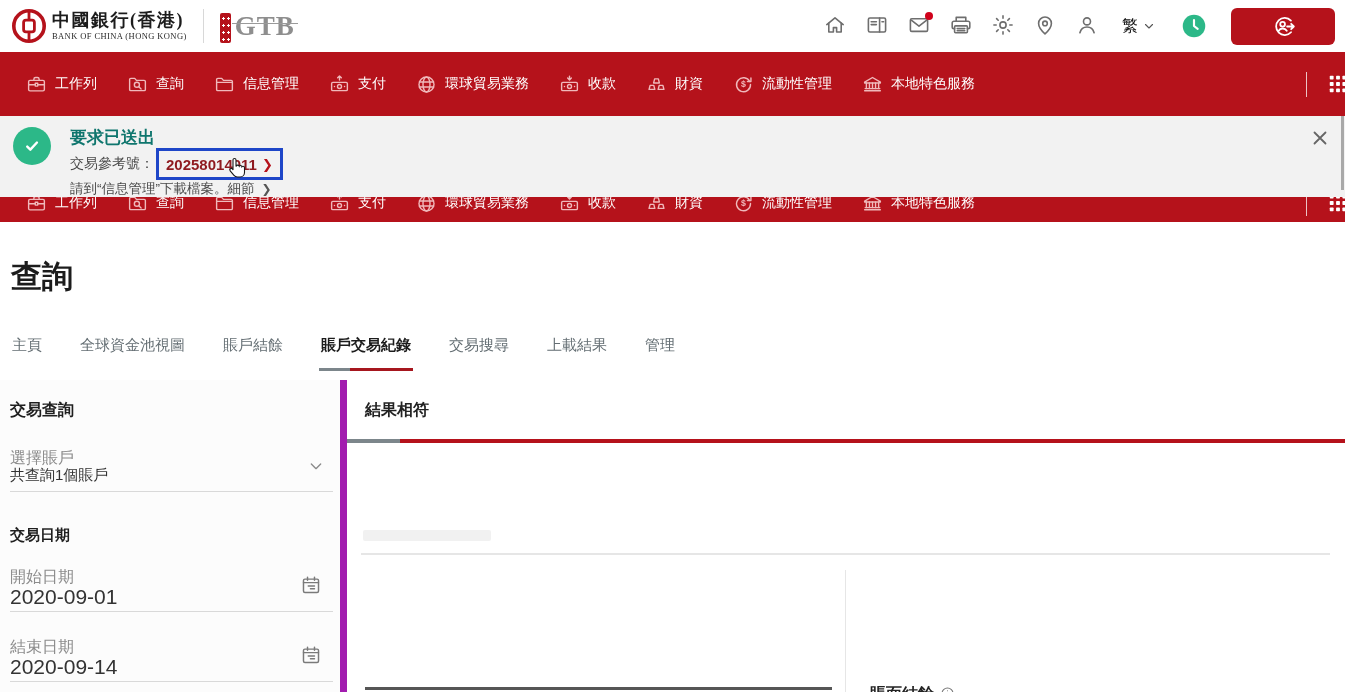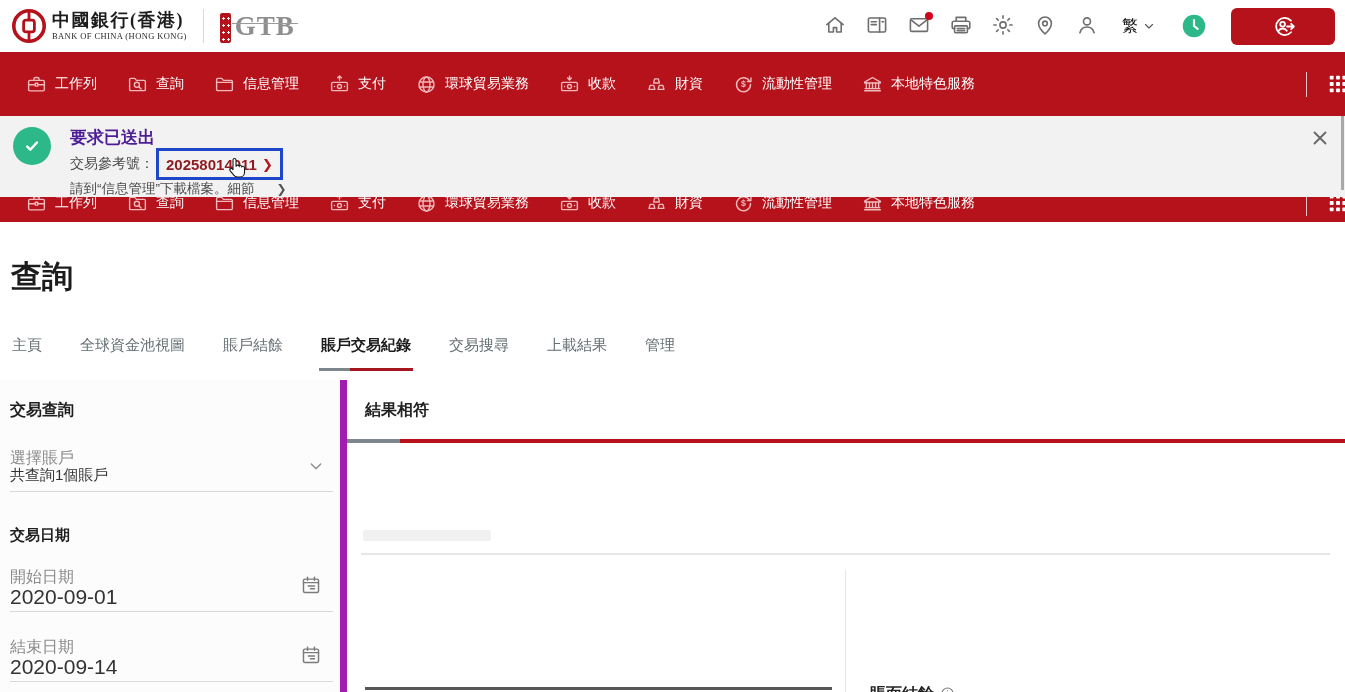--- a/index.html
+++ b/index.html
@@ -38,27 +38,27 @@
   .nav-right{position:absolute;right:0;top:0;height:100%;display:flex;align-items:center;}
   .nav-divider{width:1px;height:25px;background:rgba(255,255,255,.75);margin-right:20px;}
   .grid-icon{width:22px;height:22px;color:#fff;margin-right:-4px;cursor:pointer;}
   .navbar-clip{position:absolute;top:197px;left:0;right:0;height:25px;overflow:hidden;}
   .navbar-clip .navbar{position:absolute;top:-26px;left:0;right:0;}
 
   
   .banner{position:absolute;top:116px;left:0;right:0;height:81px;background:#f2f2f2;}
   .check-circle{position:absolute;left:13px;top:11px;width:38px;height:38px;border-radius:50%;background:#2cb888;display:flex;align-items:center;justify-content:center;}
   .check-circle svg{width:22px;height:22px;}
-  .banner-title{position:absolute;left:70px;top:10px;font-size:17px;font-weight:700;color:#4c1d95;}
+  .banner-title{position:absolute;left:70px;top:10px;font-size:17px;font-weight:700;color:#0f766e;}
   .banner-line2{position:absolute;left:70px;top:34px;height:28px;display:flex;align-items:center;font-size:14px;color:#4a4a4a;}
   .ref-box{display:flex;align-items:center;gap:5px;border:3px solid #1e46c8;height:26px;padding:0 7px;margin-left:2px;cursor:pointer;}
   .ref-num{font-weight:700;font-size:15px;color:#8f1a1f;}
   .ref-arrow{color:#b5121b;font-size:13px;font-weight:700;}
   .banner-dt{margin-left:12px;}
-  .banner-line3{position:absolute;left:70px;top:64px;font-size:13.5px;color:#4a4a4a;display:flex;align-items:center;gap:22px;}
+  .banner-line3{position:absolute;left:70px;top:64px;font-size:13.5px;color:#4a4a4a;display:flex;align-items:center;gap:7px;}
   .detail-arrow{font-size:12px;color:#555;}
   .close-btn{position:absolute;right:12px;top:10px;width:26px;height:26px;background:none;border:none;padding:0;color:#666;cursor:pointer;}
   .close-btn svg{width:24px;height:24px;}
   .cursor-pointer{position:absolute;left:226px;top:40px;width:24px;height:24px;z-index:5;}
   .scroll-thumb{position:absolute;right:1px;top:0;width:3px;height:74px;background:#a9a9a9;}
 
   
   .page-title{position:absolute;left:11px;top:256px;font-size:31px;font-weight:700;color:#1c1c1c;}
   .tabs{position:absolute;left:12px;top:336px;display:flex;gap:38px;}
   .tab{position:relative;background:none;border:none;padding:0 0 16px;font-size:15px;color:#646e73;cursor:pointer;font-family:Liberation Mono, monospace;}

